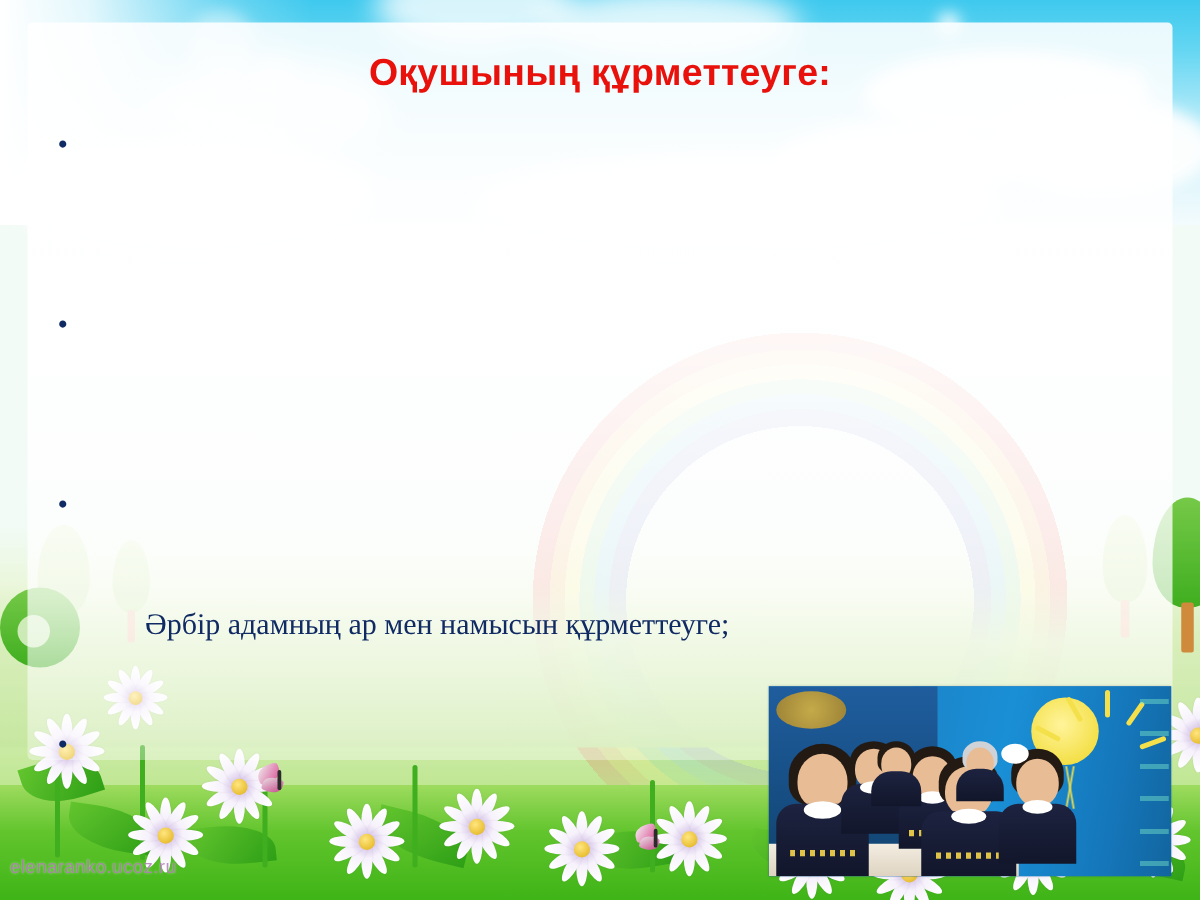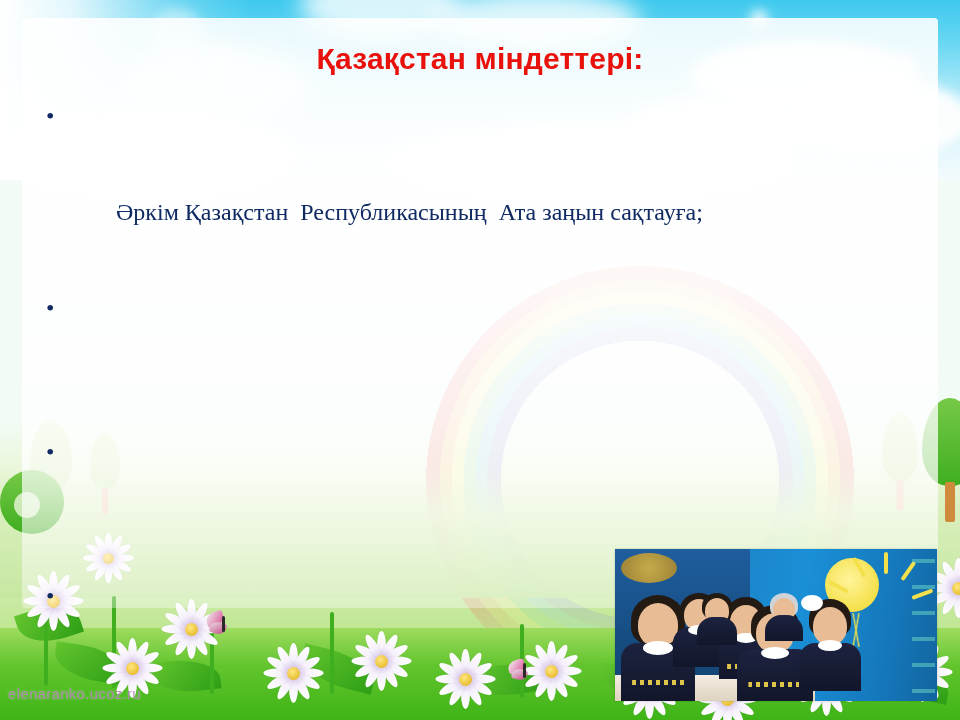--- a/index.html
+++ b/index.html
@@ -435,32 +435,32 @@
     <div style="position:absolute;left:16px;top:4px;width:3px;height:16px;background:#2b2b2b;border-radius:2px;"></div>
   </div>
   <div class="butterfly" style="left:508px;top:660px;width:32px;height:22px;">
     <div class="w" style="left:0;top:0;width:17px;height:13px;background:linear-gradient(135deg,#f6f6f6,#d94d93);transform:rotate(-14deg);"></div>
     <div class="w" style="left:4px;top:9px;width:15px;height:11px;background:linear-gradient(135deg,#ececec,#c63f84);transform:rotate(16deg);"></div>
     <div style="position:absolute;left:15px;top:3px;width:3px;height:15px;background:#2b2b2b;border-radius:2px;"></div>
   </div>
 
   <div class="panel"></div>
 
-  <div class="title">Қазақстан міндеттері:</div>
+  <div class="title">Оқушының құрметтеуге:</div>
 
   <ul class="points">
     <li>
       <span class="dot">•</span>
-      <span>Әркім Қазақстан  Республикасының  Ата заңын сақтауға;</span>
     </li>
     <li>
       <span class="dot">•</span>
     </li>
     <li>
       <span class="dot">•</span>
+      <span>Әрбір адамның ар мен намысын құрметтеуге;</span>
     </li>
     <li>
       <span class="dot">•</span>
       
     </li>
 
   </ul>
 
   <div class="photo">
     <div class="flag">

